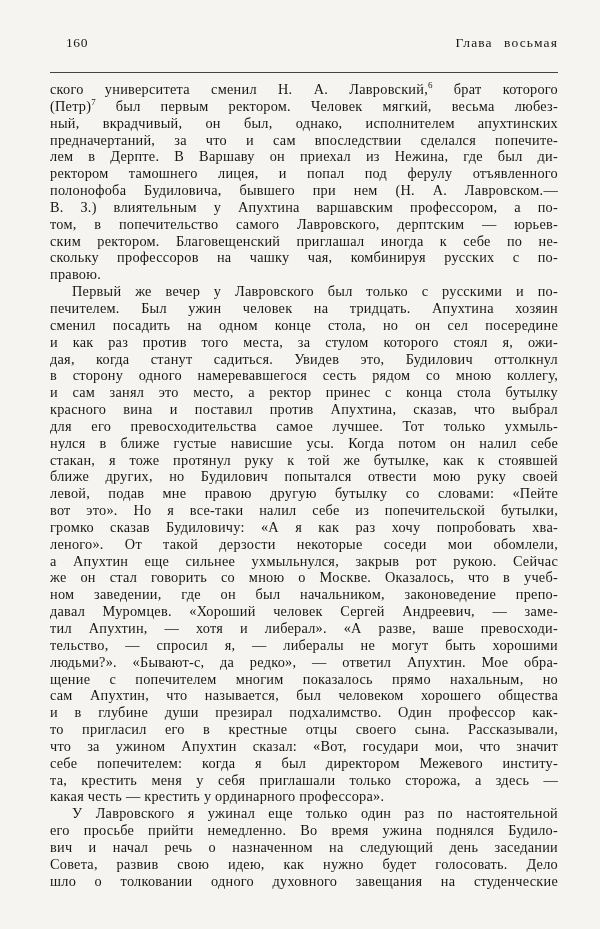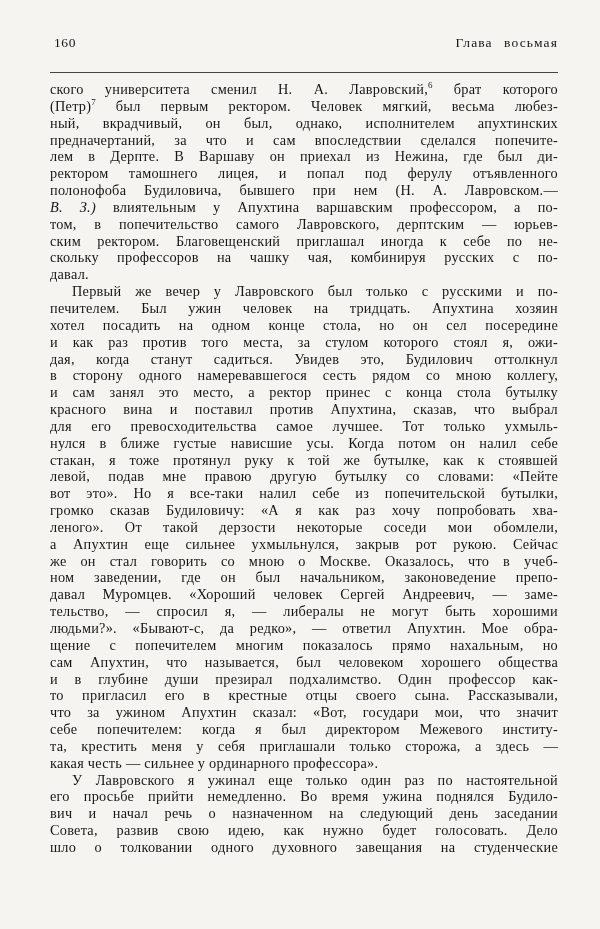--- a/index.html
+++ b/index.html
@@ -21,21 +21,21 @@
     width: 508px; height: 929px;
   }
   .header {
     position: relative;
     padding-top: 35px;
     height: 18px;
     font-size: 13.5px;
     letter-spacing: 0.6px;
   }
   .page-number {
-    position: absolute; left: 4px; top: 35px;
+    position: absolute; left: 16px; top: 35px;
   }
   .running-head {
     position: absolute; left: 0; right: 0; top: 35px;
     text-align: right;
     word-spacing: 7px;
     letter-spacing: 1.1px;
   }
   .header-rule {
     margin-top: 19px;
     border: none;
@@ -53,21 +53,21 @@
     text-align-last: justify;
     white-space: normal;
     height: 16.85px;
     overflow: visible;
   }
   .line.nofill {
     text-align: left;
     text-align-last: left;
   }
   .line.indent { text-indent: 22px; }
-  .it { font-style: italic; }
+  .it { }
   .sup {
     font-size: 9px;
     vertical-align: super;
     line-height: 0;
     letter-spacing: 0;
   }
 </style>
 </head>
 <body style="background: rgb(245, 244, 240); color: rgb(23, 23, 23);">
 
@@ -83,50 +83,52 @@
         <div class="line"><span>(Петр)</span><span class="sup">7</span><span> был первым ректором. Человек мягкий, весьма любез-</span></div>
         <div class="line"><span>ный, вкрадчивый, он был, однако, исполнителем апухтинских</span></div>
         <div class="line"><span>предначертаний, за что и сам впоследствии сделался попечите-</span></div>
         <div class="line"><span>лем в Дерпте. В Варшаву он приехал из Нежина, где был ди-</span></div>
         <div class="line"><span>ректором тамошнего лицея, и попал под ферулу отъявленного</span></div>
         <div class="line"><span>полонофоба Будиловича, бывшего при нем (Н. А. Лавровском.—</span></div>
         <div class="line"><span class="it">В. З.)</span><span> влиятельным у Апухтина варшавским профессором, а по-</span></div>
         <div class="line"><span>том, в попечительство самого Лавровского, дерптским — юрьев-</span></div>
         <div class="line"><span>ским ректором. Благовещенский приглашал иногда к себе по не-</span></div>
         <div class="line"><span>скольку профессоров на чашку чая, комбинируя русских с по-</span></div>
-        <div class="line nofill"><span>давал.</span></div>
+        <div class="line nofill"><span>правою.</span></div>
         <div class="line indent"><span>Первый же вечер у Лавровского был только с русскими и по-</span></div>
         <div class="line"><span>печителем. Был ужин человек на тридцать. Апухтина хозяин</span></div>
-        <div class="line"><span>хотел посадить на одном конце стола, но он сел  посередине</span></div>
+        <div class="line"><span>сменил посадить на одном конце стола, но он сел  посередине</span></div>
         <div class="line"><span>и как раз против того места, за стулом которого стоял я, ожи-</span></div>
         <div class="line"><span>дая, когда станут садиться. Увидев это, Будилович оттолкнул</span></div>
         <div class="line"><span>в сторону одного намеревавшегося сесть рядом со мною коллегу,</span></div>
         <div class="line"><span>и сам занял это место, а ректор принес с конца стола бутылку</span></div>
         <div class="line"><span>красного вина и поставил против Апухтина, сказав, что выбрал</span></div>
         <div class="line"><span>для его превосходительства самое лучшее. Тот только ухмыль-</span></div>
         <div class="line"><span>нулся в ближе густые нависшие усы. Когда потом он налил себе</span></div>
         <div class="line"><span>стакан, я тоже протянул руку к той же бутылке, как к стоявшей</span></div>
+        <div class="line"><span>ближе других, но Будилович попытался отвести мою руку своей</span></div>
         <div class="line"><span>левой, подав мне правою другую бутылку со словами: «Пейте</span></div>
         <div class="line"><span>вот это». Но я все-таки налил себе из попечительской бутылки,</span></div>
         <div class="line"><span>громко сказав Будиловичу: «А я как раз хочу попробовать хва-</span></div>
         <div class="line"><span>леного». От такой дерзости некоторые соседи мои  обомлели,</span></div>
         <div class="line"><span>а Апухтин еще сильнее ухмыльнулся, закрыв рот рукою. Сейчас</span></div>
         <div class="line"><span>же он стал говорить со мною о Москве. Оказалось, что в учеб-</span></div>
         <div class="line"><span>ном заведении, где он был начальником, законоведение препо-</span></div>
         <div class="line"><span>давал Муромцев. «Хороший человек Сергей Андреевич, — заме-</span></div>
+        <div class="line"><span>тил Апухтин, — хотя и либерал». «А разве, ваше  превосходи-</span></div>
         <div class="line"><span>тельство, — спросил я, — либералы не могут  быть  хорошими</span></div>
         <div class="line"><span>людьми?». «Бывают-с, да редко», — ответил Апухтин. Мое обра-</span></div>
         <div class="line"><span>щение с попечителем многим показалось прямо нахальным,  но</span></div>
         <div class="line"><span>сам Апухтин, что называется, был человеком хорошего общества</span></div>
         <div class="line"><span>и в глубине души презирал подхалимство. Один профессор как-</span></div>
         <div class="line"><span>то пригласил его в крестные отцы своего сына. Рассказывали,</span></div>
         <div class="line"><span>что за ужином Апухтин сказал: «Вот, государи мои, что значит</span></div>
         <div class="line"><span>себе попечителем: когда я был директором Межевого институ-</span></div>
         <div class="line"><span>та, крестить меня у себя приглашали только сторожа, а здесь —</span></div>
-        <div class="line nofill"><span>какая честь — сильнее у ординарного профессора».</span></div>
+        <div class="line nofill"><span>какая честь — крестить у ординарного профессора».</span></div>
         <div class="line indent"><span>У Лавровского я ужинал еще только один раз по настоятельной</span></div>
         <div class="line"><span>его просьбе прийти немедленно. Во время ужина поднялся Будило-</span></div>
         <div class="line"><span>вич и начал речь о назначенном на следующий день заседании</span></div>
         <div class="line"><span>Совета, развив свою идею, как нужно будет голосовать. Дело</span></div>
         <div class="line"><span>шло о толковании одного духовного завещания на студенческие</span></div>
       </div>
   </div>
 </div>
 
 </body></html>

